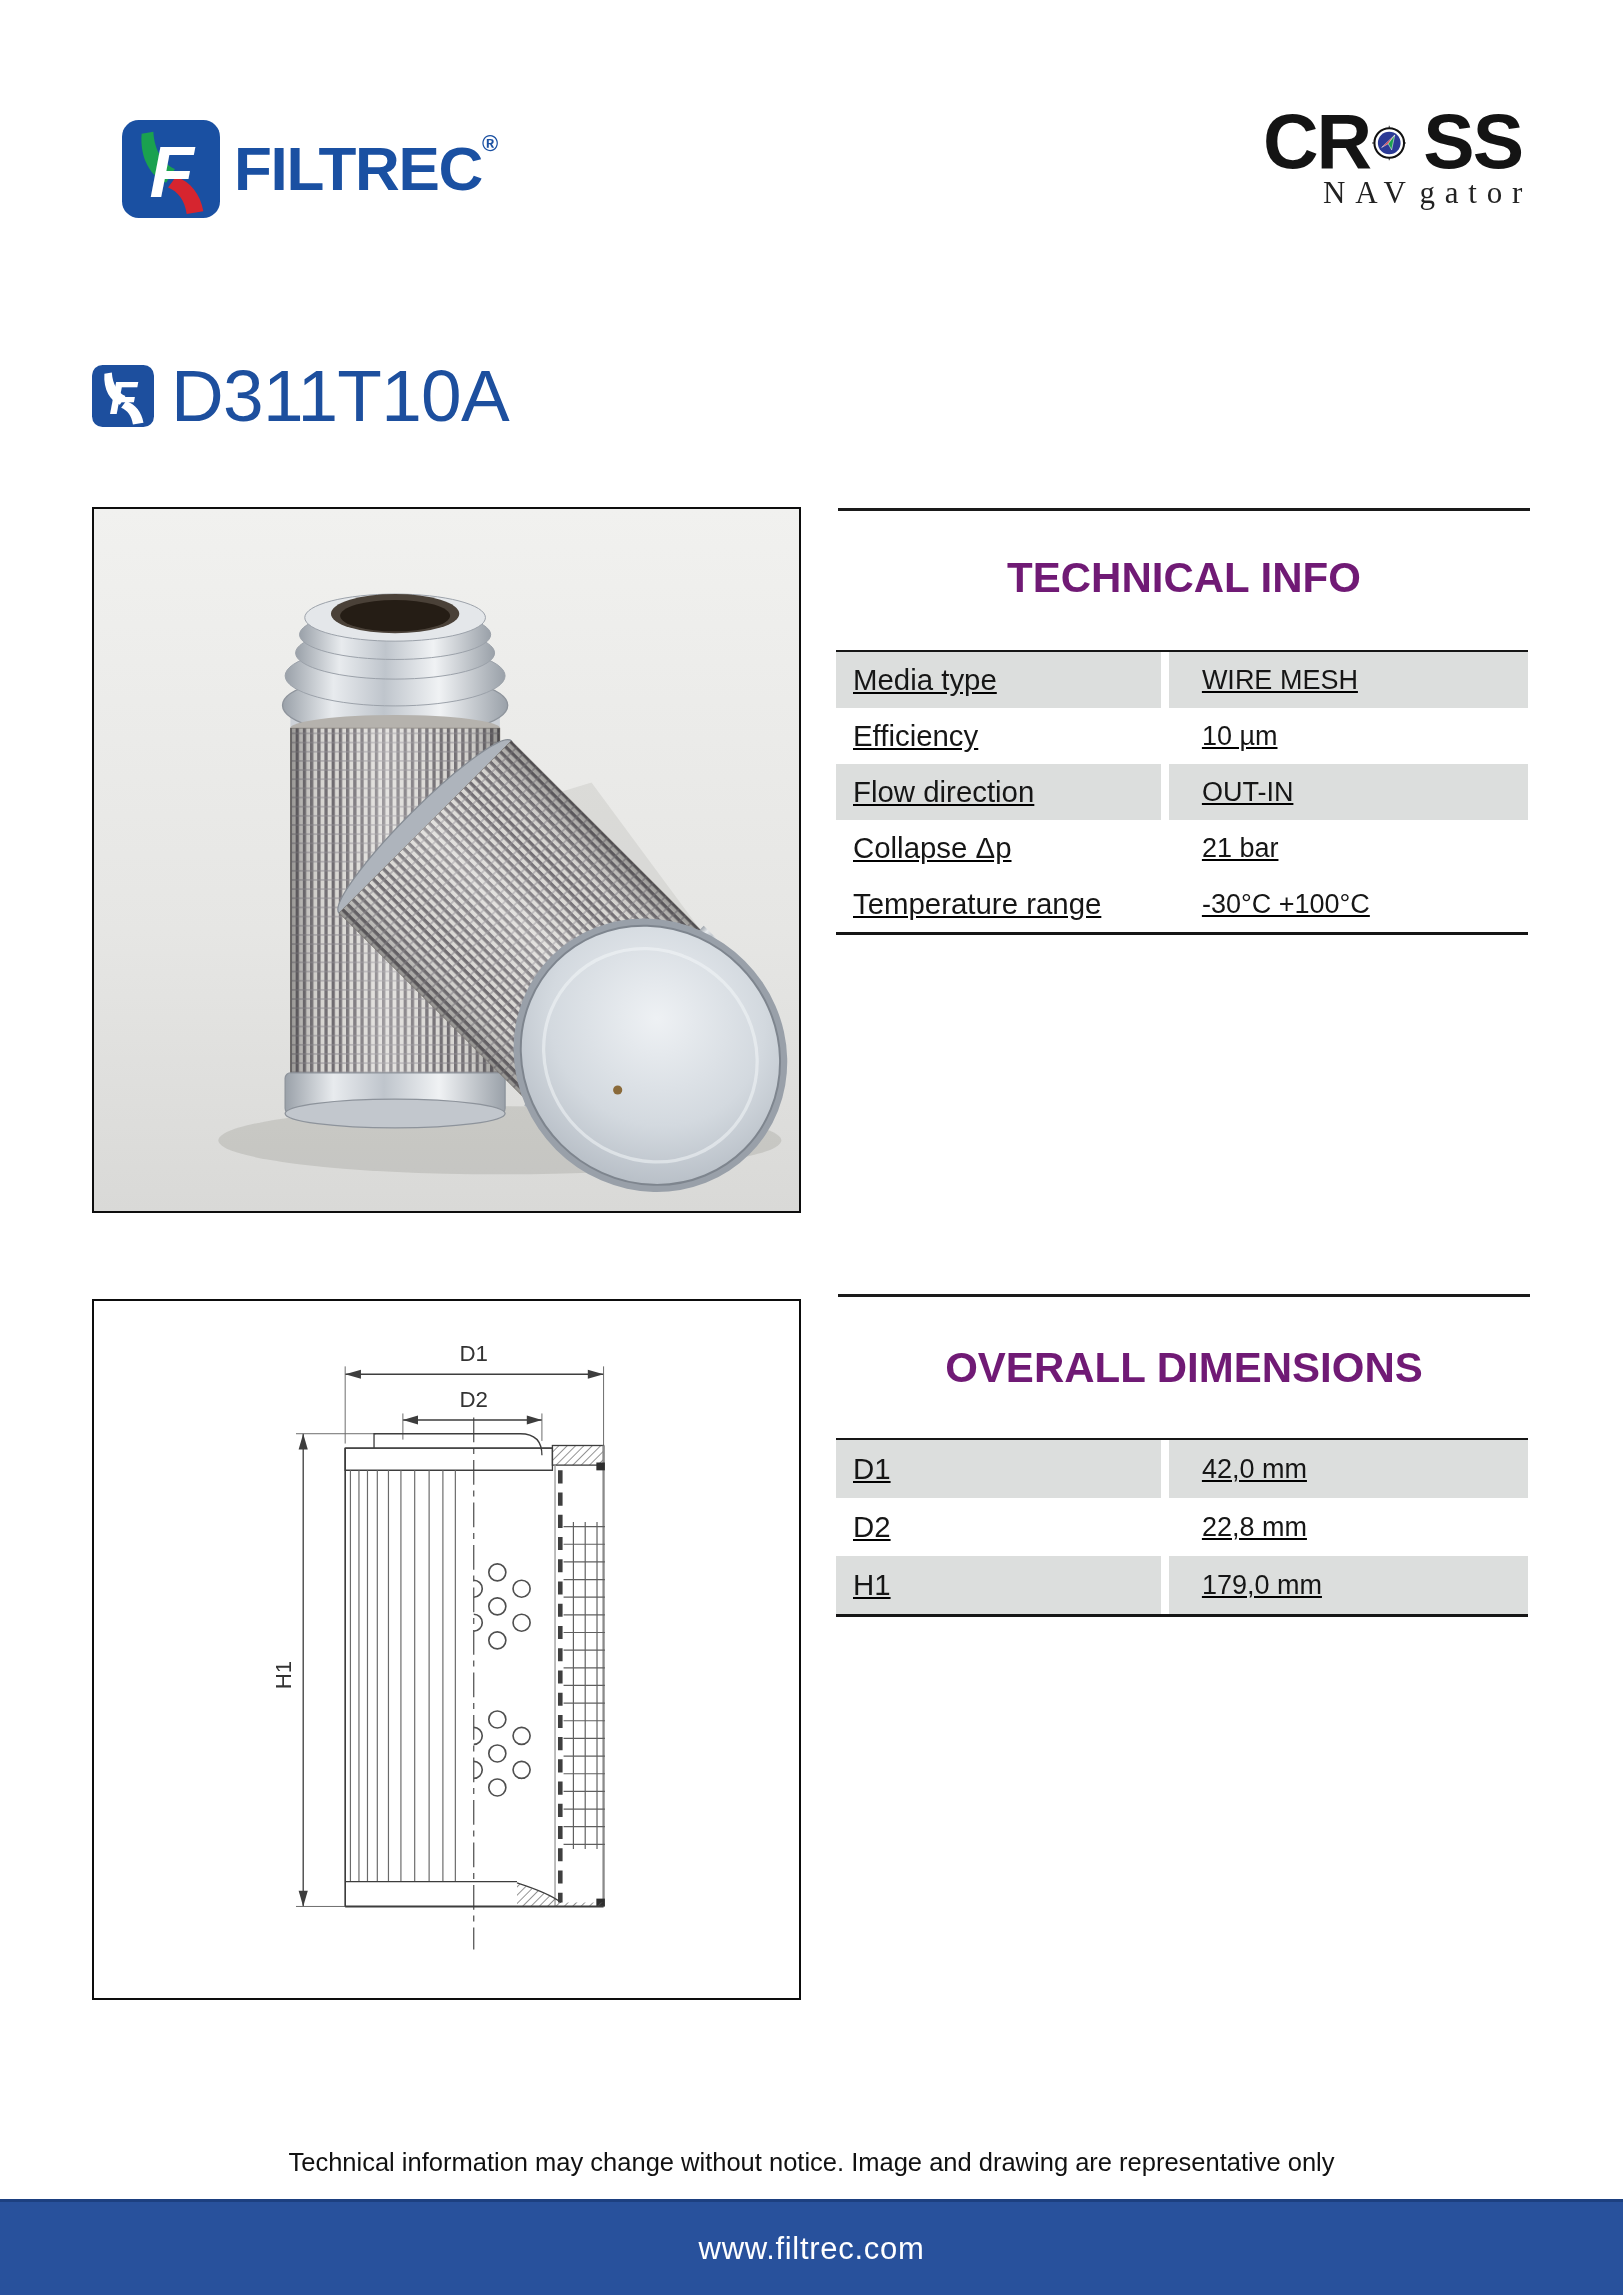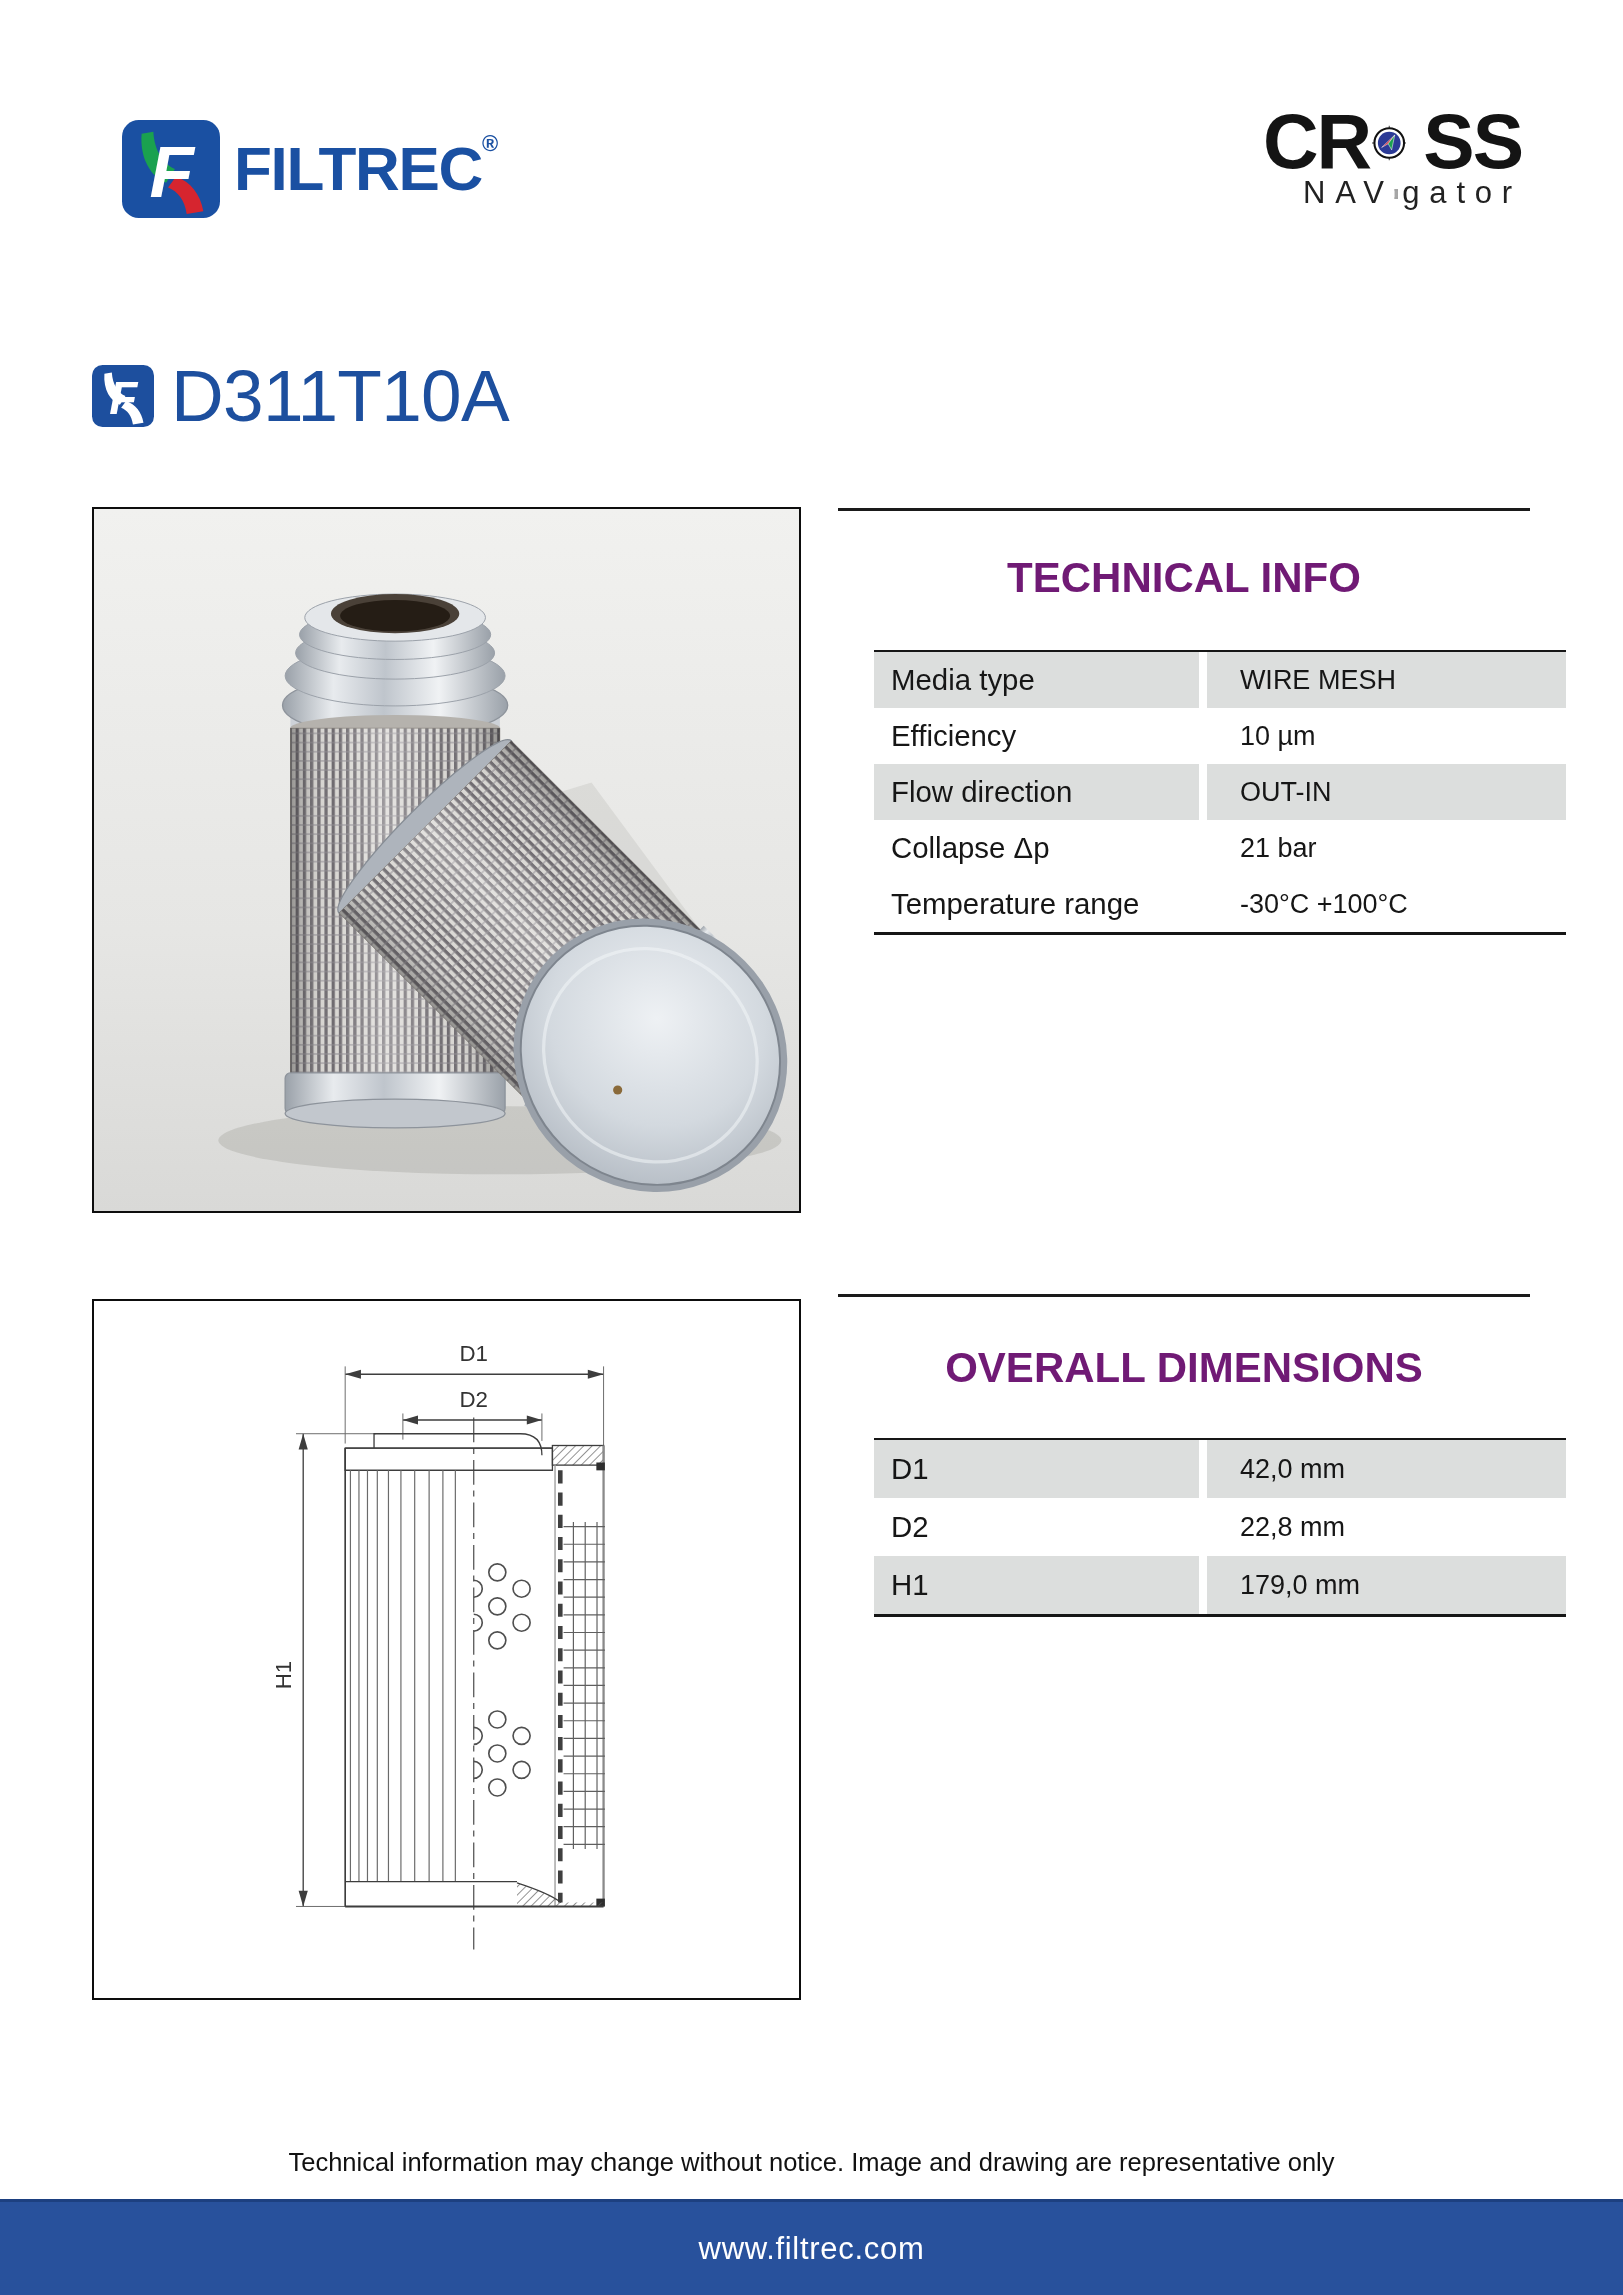--- a/index.html
+++ b/index.html
@@ -10,21 +10,21 @@
   
   .filtrec-logo-box { position:absolute; left:122px; top:120px; width:98px; height:98px; }
   .filtrec-wordmark { position:absolute; left:234px; top:131px; font-size:62px; font-weight:bold;
                       color:#1a50a2; letter-spacing:-1.3px; white-space:nowrap; }
   .filtrec-reg { font-size:22px; font-weight:bold; vertical-align:39px; letter-spacing:0; }
 
   .cross-logo { position:absolute; left:1247px; top:103px; width:275px; }
   .cross-line1 { display:flex; align-items:center; justify-content:flex-start; }
   .cross-word { font-size:77px; font-weight:800; color:#141414; letter-spacing:-2px; line-height:1;margin-left:16px; }
   .cross-compass { width:68px; height:68px; margin:0 1.3px; position:relative; top:1.3px; }
-  .cross-line2 { display:flex; align-items:center; margin-top:-6.5px; margin-left:56px; color:#222; }
+  .cross-line2 { display:flex; align-items:center; margin-top:-6.5px; margin-left:76px; color:#222;font-family:Liberation Serif, serif; }
   .cross-sub { font-size:31px; font-weight:400; letter-spacing:9.8px; line-height:1; }
   .cross-pillar { width:19.6px; height:38px; margin:0 3.9px 0 0; position:relative; top:1.3px; }
 
   
   .title-row { position:absolute; left:92px; top:359px; display:flex; align-items:center; }
   .title-icon { width:62px; height:62px; margin-right:17px; }
   .product-code { font-size:73px; font-weight:normal; color:#1d4f9e; letter-spacing:-0.7px; line-height:1; }
 
   
   .photo-box { position:absolute; left:92px; top:507px; width:709px; height:706px;
@@ -35,22 +35,22 @@
 
   
   .section-rule { position:absolute; left:838px; width:692px; height:2.6px; background:#1a1a1a; }
   .rule-tech { top:508px; }
   .rule-dims { top:1294px; }
   .section-heading { position:absolute; left:838px; width:692px; text-align:center;
                      font-size:42px; font-weight:bold; color:#701a75; line-height:46px; letter-spacing:0; }
   .heading-tech { top:555px; }
   .heading-dims { top:1345px; }
 
-  .spec-table { position:absolute; left:874px; width:692px;
-                border-top:2px solid #161616; border-bottom:3.3px solid #161616; }
+  .spec-table { position:absolute; left:836px; width:692px;
+                border-top:2px solid #161616; border-bottom:3.3px solid #161616;text-decoration:underline; }
   .table-tech { top:650px; }
   .table-dims { top:1438px; }
   .spec-row { display:flex; width:100%; }
   .table-tech .spec-row { height:56px; }
   .table-dims .spec-row { height:58px; }
   .cell-label { width:325px; display:flex; align-items:center; padding-left:17px;
                 font-size:29.4px; color:#161616; }
   .cell-gutter { width:7.9px; background:#ffffff; }
   .cell-value { flex:1; display:flex; align-items:center; padding-left:33px;
                 font-size:27px; color:#161616; }

